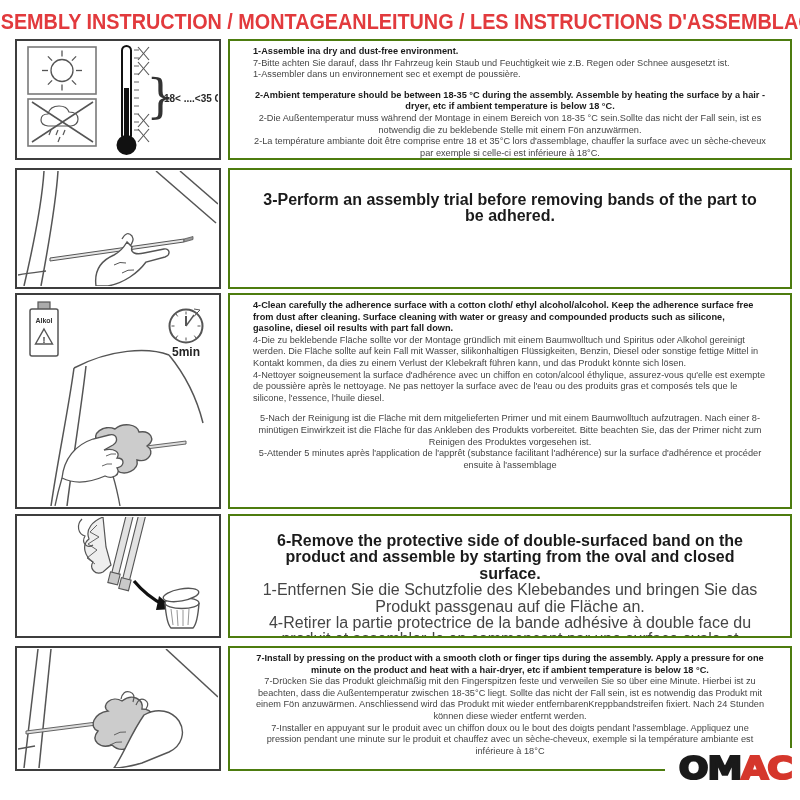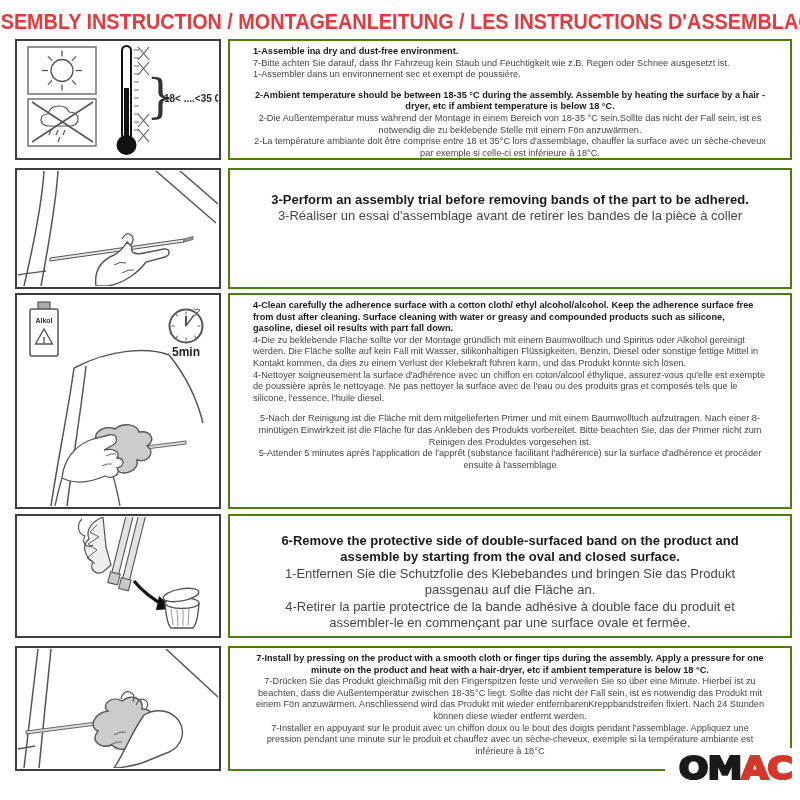--- a/index.html
+++ b/index.html
@@ -15,21 +15,21 @@
   .img-cell{flex:0 0 206px;border:2px solid #3d3d3d;box-sizing:border-box;background:#fff;
             display:flex;align-items:center;justify-content:center;overflow:hidden;}
   .txt-cell{flex:1;border:2px solid #4d7c0f;box-sizing:border-box;background:#fff;
             padding:5px 23px;overflow:hidden;}
   .txt-cell p{margin:0;}
   .step{margin-bottom:9px;}
   .step:last-child{margin-bottom:0;text-align:center;}
   .en{font-weight:bold;color:#1b1b1b;}
   .de,.fr{color:#454545;}
   .size-s{font-size:9.2px;line-height:11.6px;}
-  .size-m{font-size:13px;line-height:16.4px;}
+  .size-m{font-size:16px;line-height:16.4px;}
   .pad-t-lg{padding-top:22px;}
   .pad-t-md{padding-top:17px;}
   svg{display:block;}
   .logo{position:absolute;top:748px;right:6px;background:#fff;padding:0 2px 4px 14px;
         font-weight:bold;font-size:35px;letter-spacing:-1px;line-height:44px;
         font-family:"DejaVu Sans",sans-serif;transform:scaleY(0.92);transform-origin:top;}
   .logo span{-webkit-text-stroke:2.4px;}
   .logo .black{color:#1a1a1a;-webkit-text-stroke-color:#1a1a1a;}
   .logo .red{color:#d5372c;-webkit-text-stroke-color:#d5372c;}
 </style>
@@ -123,21 +123,20 @@
         <polygon points="166,68 175,65.5 175,68.5 166,71" fill="#9a9a9a" stroke-width="0.8"></polygon>
         <path d="M104,68 q5,-9 10,-3 q3,5 -3,11" stroke-width="1.3" fill="#fff"></path>
         <path d="M78,115 C76,100 82,90 96,84 C102,81 106,76 109,71 L114,76 C112,82 118,84 126,82 L146,78 C152,77 153,84 147,86 L128,91 C120,102 106,112 90,115 Z" fill="#fff" stroke-width="1.4"></path>
         <path d="M96,94 q6,-4 12,-2" stroke-width="1"></path>
         <path d="M104,102 q6,-4 12,-3" stroke-width="1"></path>
       </svg>
     </div>
     <div class="txt-cell size-m pad-t-lg">
       <div class="step">
         <p class="en">3-Perform an assembly trial before removing bands of the part to be adhered.</p>
-        <p class="fr">3-Réaliser un essai d'assemblage avant de retirer les bandes de la pièce à coller</p>
       </div>
     </div>
   </div>
 
   <div class="row r3 after-r3">
     <div class="img-cell">
       <svg width="200" height="210" viewBox="0 0 200 210" fill="none" stroke="#555">
         <g>
           <rect x="20" y="6" width="12" height="8" fill="#ababab" stroke-width="1.2"></rect>
           <rect x="12" y="13" width="28" height="47" rx="2" fill="#fff" stroke-width="1.5"></rect>

